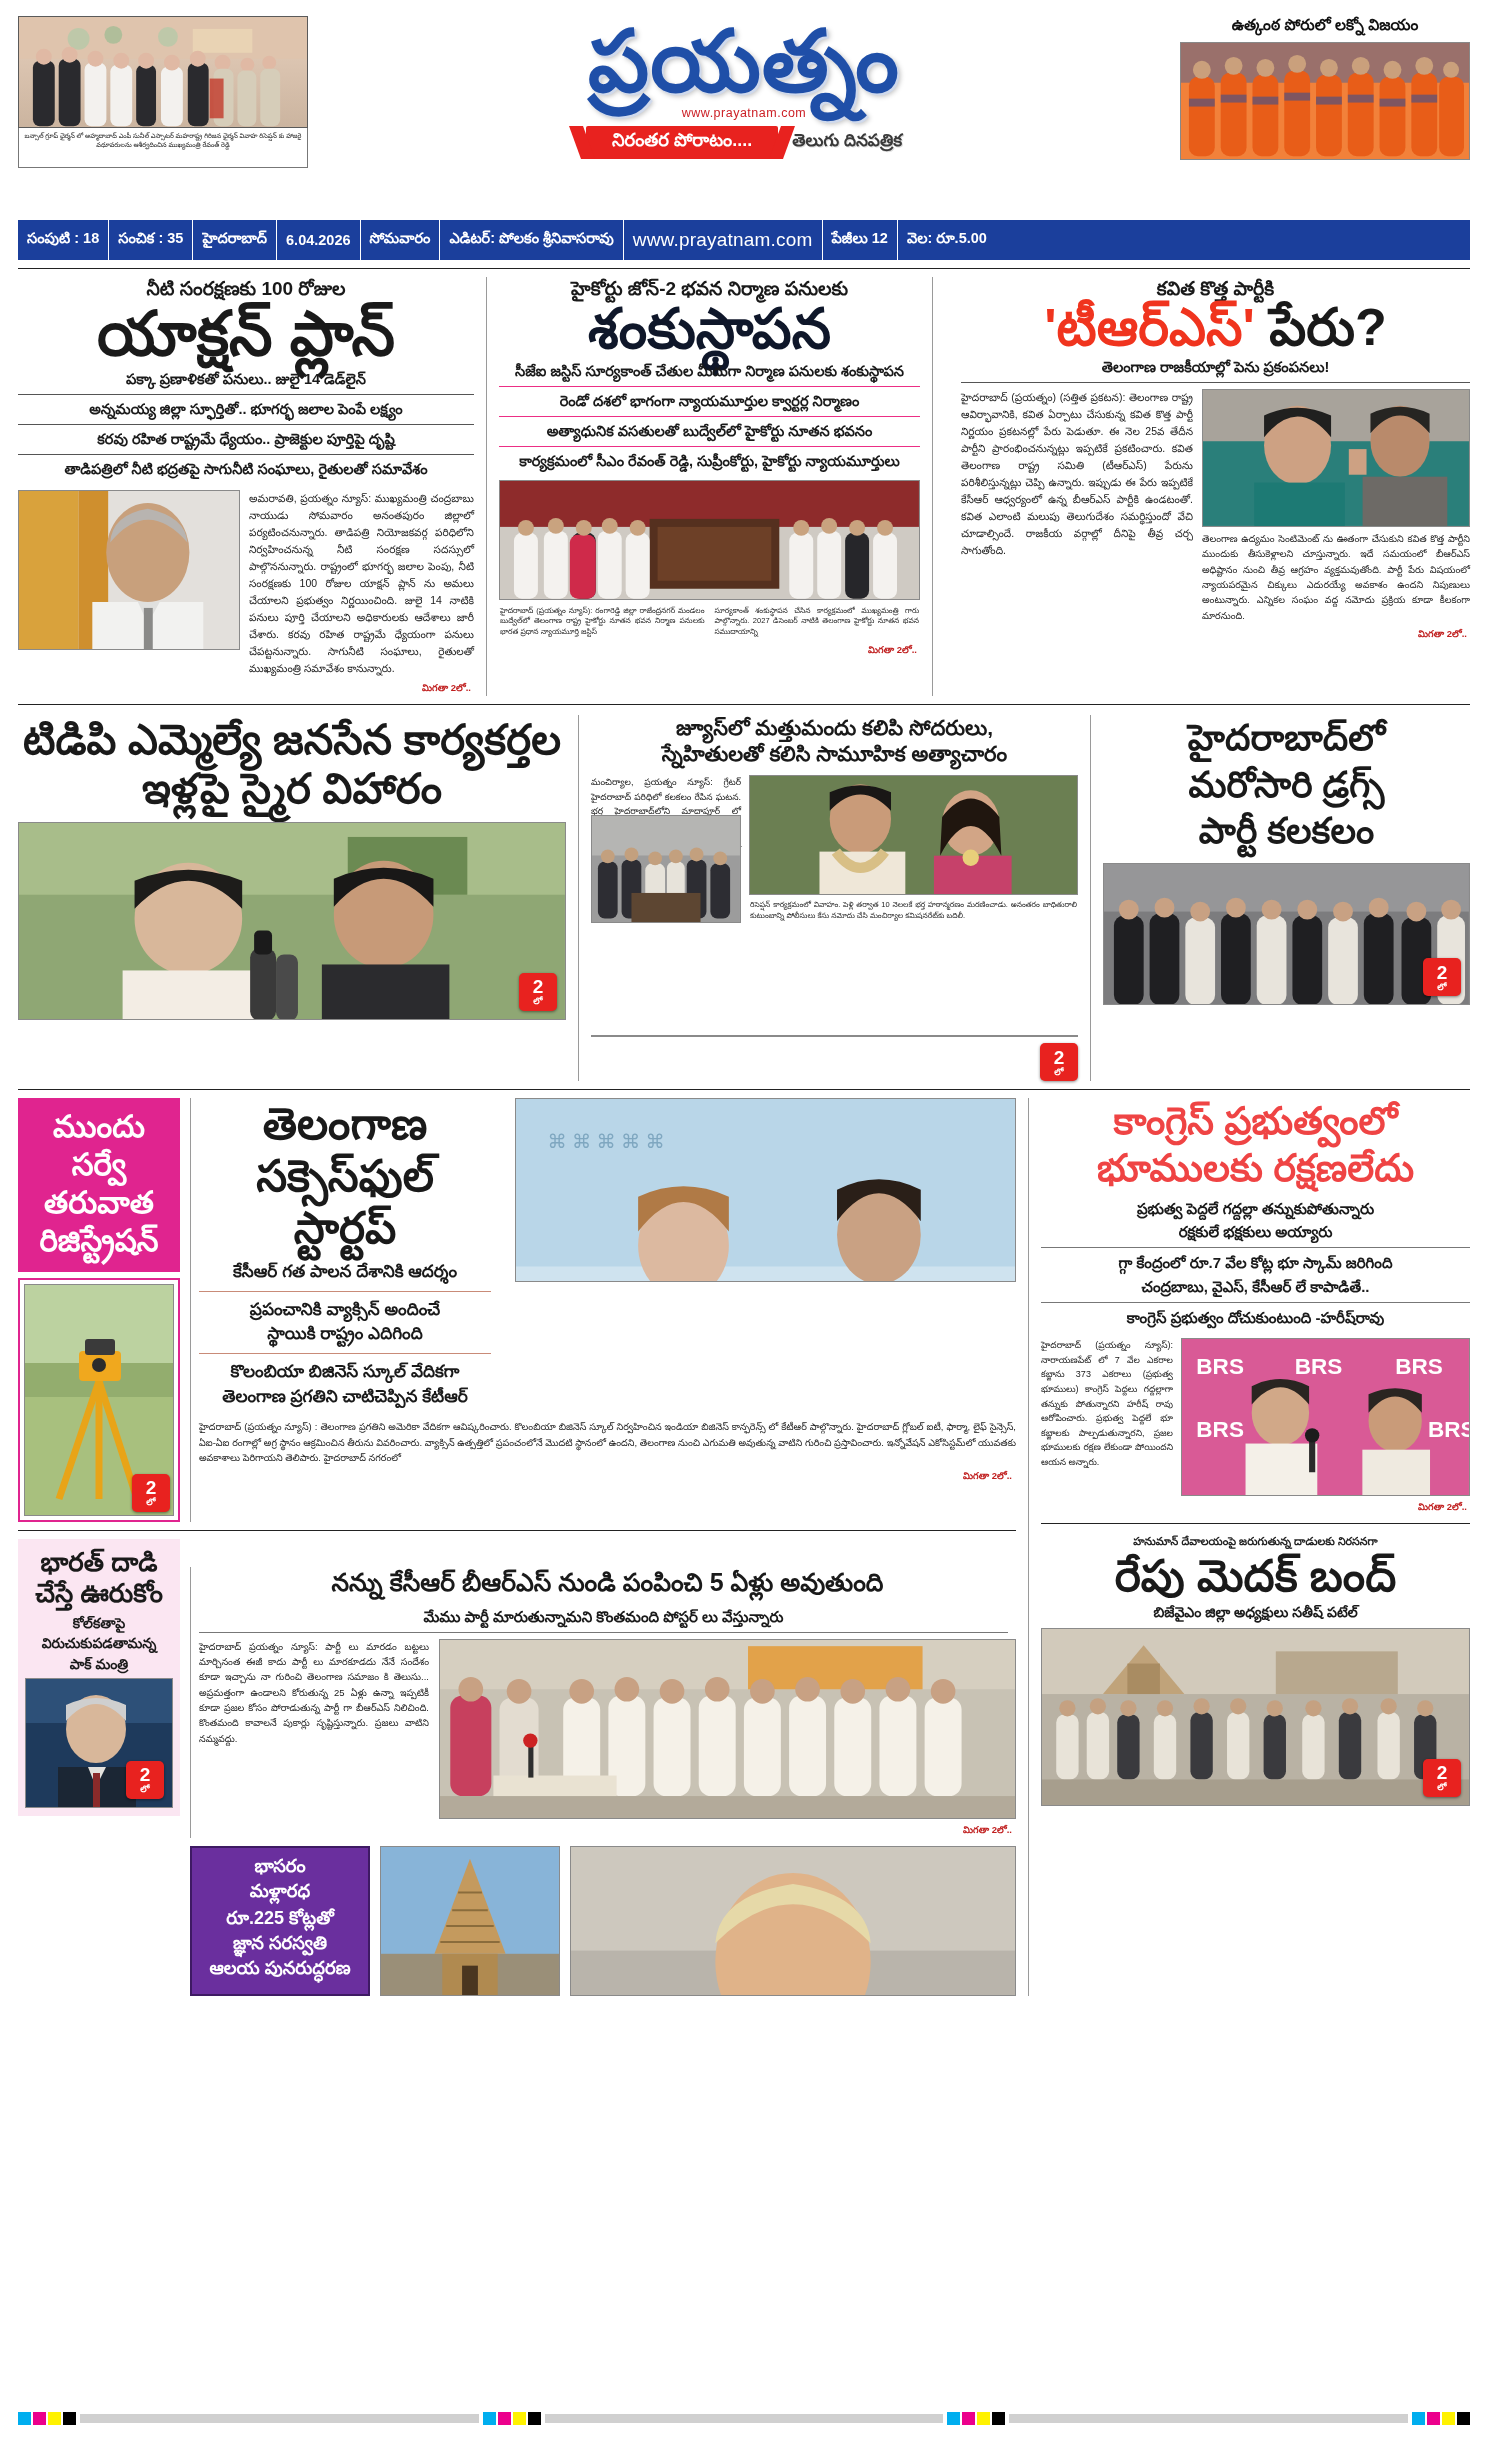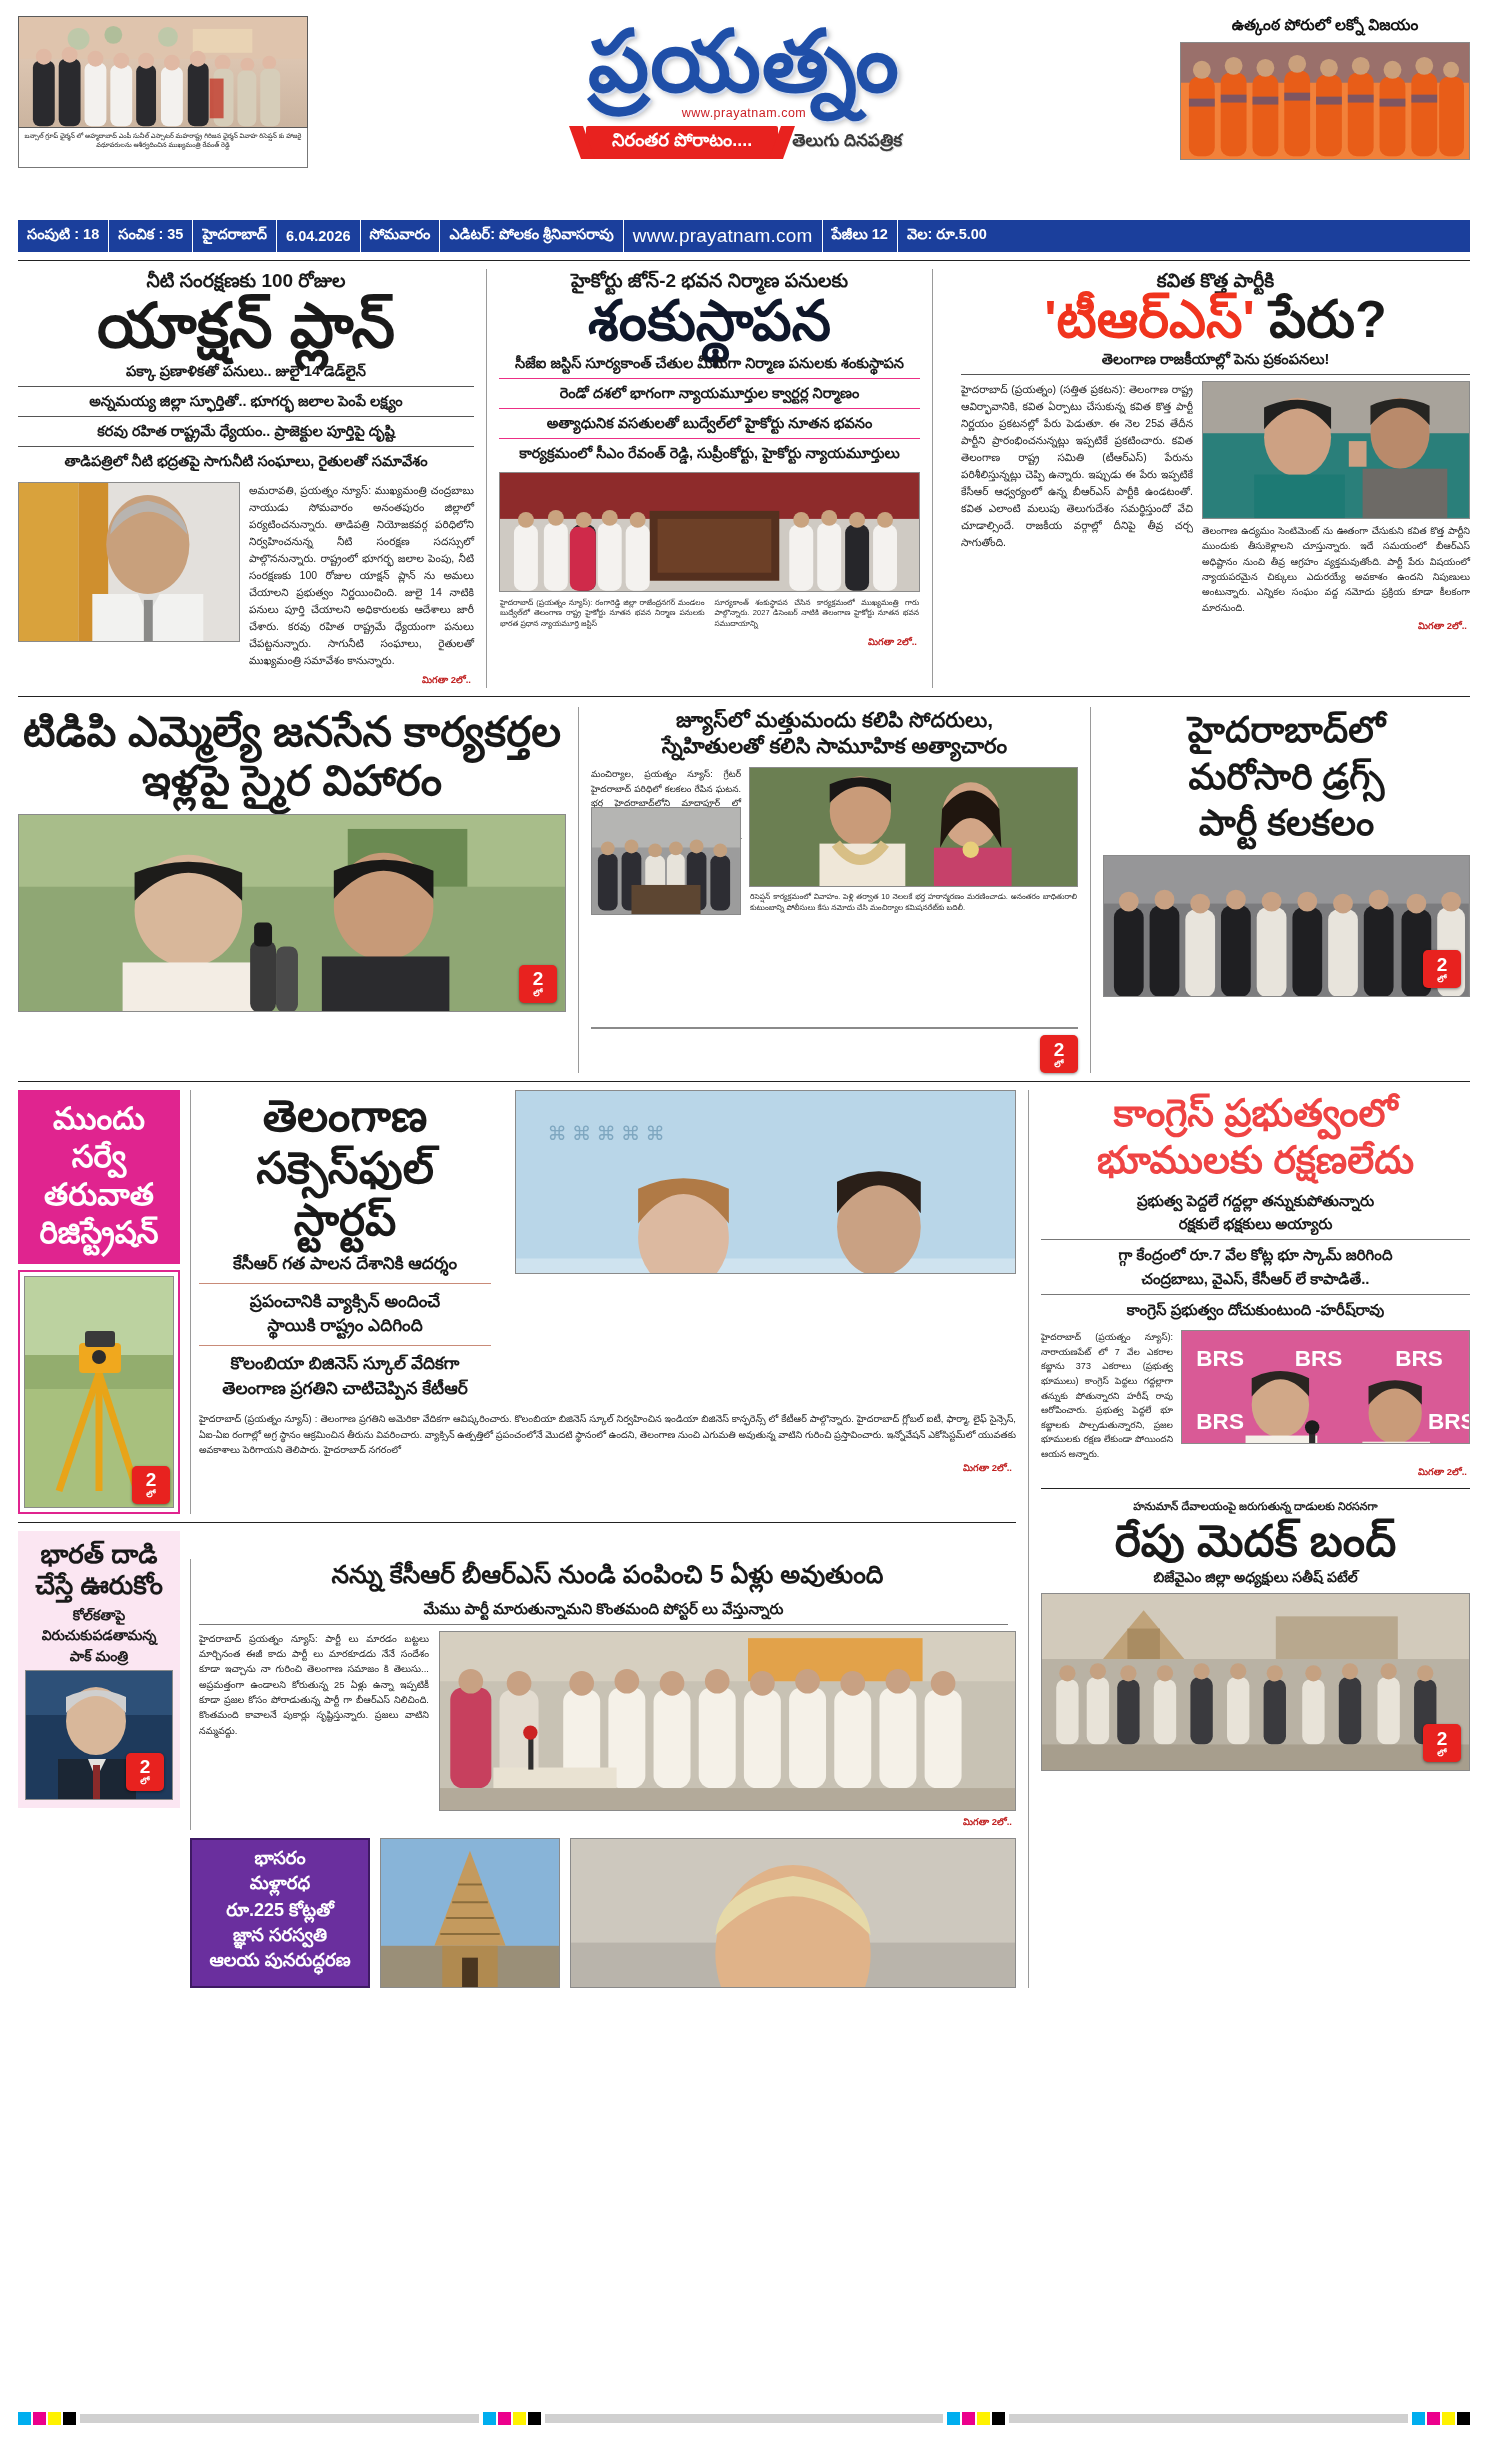--- a/index.html
+++ b/index.html
@@ -117,21 +117,21 @@
     position: relative;
   }
 
   
   .infobar {
     margin: 2px 18px 0 18px;
     background: #1b3f9c;
     color: #fff;
     display: flex;
     align-items: stretch;
-    height: 32px;
+    height: 40px;
   }
   .infobar div {
     padding: 0 9px;
     display: flex;
     align-items: center;
     font-size: 14.5px;
     font-weight: bold;
     white-space: nowrap;
     border-right: 1px solid #fff;
   }
@@ -798,21 +798,21 @@
         <div>భూములకు రక్షణలేదు</div>
       </div>
       <div class="subdeck" style="font-size:15px;padding:5px 2px 2px 2px;">ప్రభుత్వ పెద్దలే గద్దల్లా తన్నుకుపోతున్నారు</div>
       <div class="subdeck" style="font-size:15px;padding:0 2px 4px 2px;border-bottom:1px solid #777;">రక్షకులే భక్షకులు అయ్యారు</div>
       <div class="subdeck" style="font-size:15px;padding:4px 2px 2px 2px;">గ్గా కేంద్రంలో రూ.7 వేల కోట్ల భూ స్కామ్ జరిగింది</div>
       <div class="subdeck" style="font-size:15px;padding:0 2px 4px 2px;border-bottom:1px solid #777;">చంద్రబాబు, వైఎస్, కేసీఆర్ లే కాపాడితే..</div>
       <div class="subdeck" style="font-size:15px;padding:4px 2px;">కాంగ్రెస్ ప్రభుత్వం దోచుకుంటుంది -హరీష్‌రావు</div>
 
       <div style="display:flex;gap:8px;margin-top:6px;">
         <div class="body-text" style="flex:0 0 132px;font-size:9px;">హైదరాబాద్ (ప్రయత్నం న్యూస్): నారాయణపేట్ లో 7 వేల ఎకరాల కబ్జాను 373 ఎకరాలు (ప్రభుత్వ భూములు) కాంగ్రెస్ పెద్దలు గద్దల్లాగా తన్నుకు పోతున్నారని హరీష్ రావు ఆరోపించారు. ప్రభుత్వ పెద్దలే భూ కబ్జాలకు పాల్పడుతున్నారని, ప్రజల భూములకు రక్షణ లేకుండా పోయిందని ఆయన అన్నారు.</div>
-        <div class="photo" style="flex:1;height:114px;">
+        <div class="photo" style="flex:1;height:158px;">
           <svg class="imgnote" viewBox="0 0 280 158" preserveAspectRatio="none">
             <rect width="280" height="158" fill="#d95a96"></rect>
             <g fill="#ffffff" font-family="sans-serif" font-size="22" font-weight="bold">
               <text x="14" y="34">BRS</text>
                 <text x="110" y="34">BRS</text>
                 <text x="208" y="34">BRS</text>
               <text x="14" y="96">BRS</text>
                 <text x="240" y="96">BRS</text>
             </g>
             <ellipse cx="96" cy="72" rx="28" ry="32" fill="#d1a888"></ellipse>

